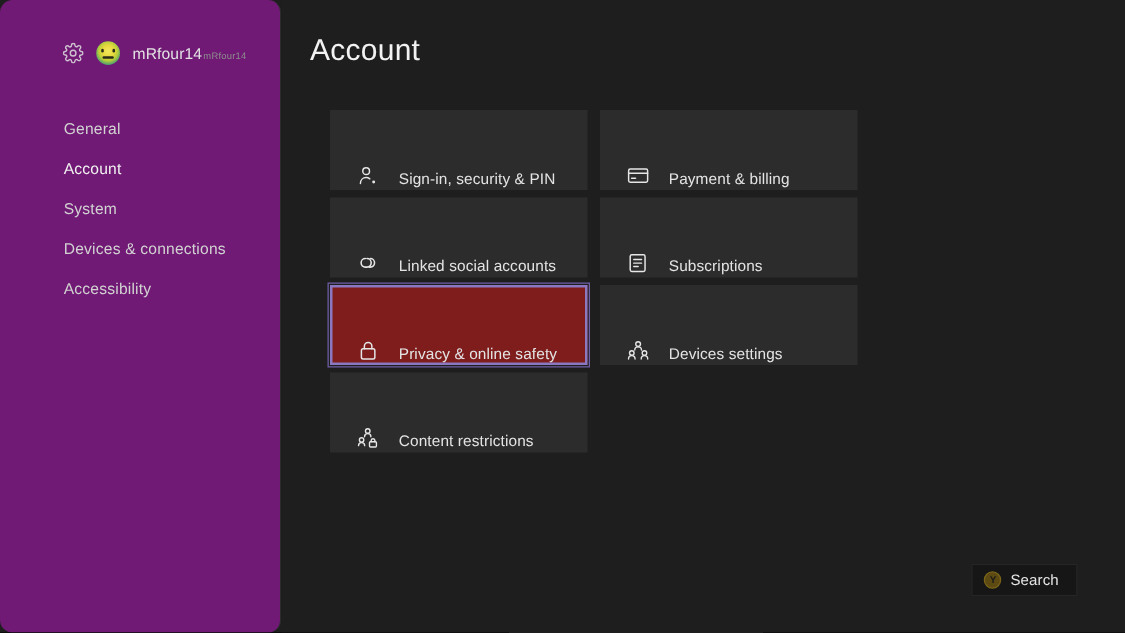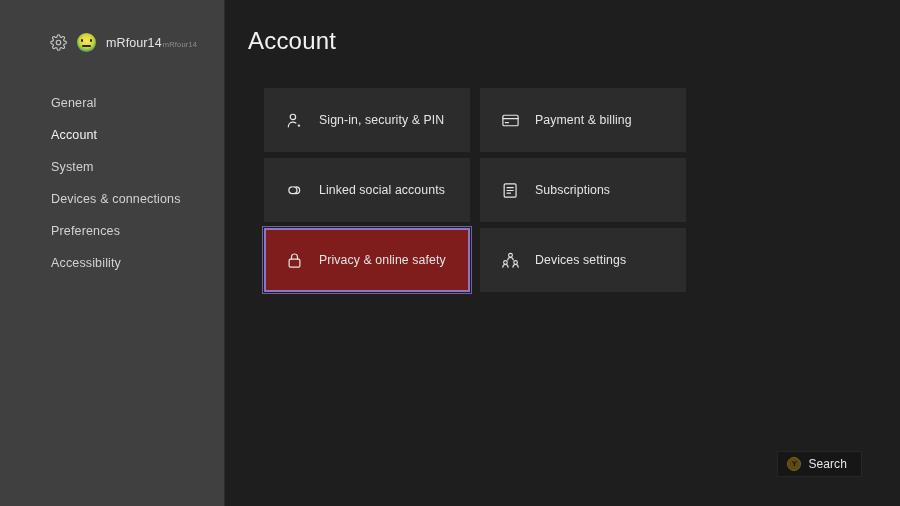--- a/index.html
+++ b/index.html
@@ -22,24 +22,25 @@
     width: 900px;
     height: 506px;
     background: #1e1e1e;
     display: flex;
   }
 
   
   .sidebar {
     width: 225px;
     height: 506px;
-    background: #404040;
+    background: #701a75;
     border-right: 1px solid #2c2c2c;
     position: relative;
     flex: 0 0 225px;
+    border-radius: 10px;
   }
 
   .profile-row {
     display: flex;
     align-items: center;
     gap: 10px;
     padding: 29px 0 0 50px;
     height: 56px;
   }
 
@@ -139,21 +140,21 @@
     display: grid;
     grid-template-columns: 206px 206px;
     grid-auto-rows: 64px;
     column-gap: 10px;
     row-gap: 6px;
   }
 
   .tile {
     background: #2c2c2c;
     display: flex;
-    align-items: center;
+    align-items: flex-end;
     padding-left: 19px;
     gap: 15px;
     cursor: pointer;
     border: 2px solid transparent;
     position: relative;
   }
 
   .tile.selected {
     background: #7f1d1d;
     border: 2px solid #8a79c0;
@@ -237,21 +238,20 @@
         <span>mRfour14</span>
         <span class="suffix">mRfour14</span>
       </span>
     </div>
 
     <nav class="nav">
       <div class="nav-item">General</div>
       <div class="nav-item active">Account</div>
       <div class="nav-item">System</div>
       <div class="nav-item">Devices &amp; connections</div>
-      <div class="nav-item">Preferences</div>
       <div class="nav-item">Accessibility</div>
     </nav>
   </aside>
 
   <main class="main">
 
     <h1 class="page-title">Account</h1>
 
     <div class="tile-grid">
 
@@ -314,20 +314,33 @@
             <path d="M8.6 11.4c0-1.9 1.5-3.2 3.4-3.2s3.4 1.3 3.4 3.2"></path>
             <circle cx="5.6" cy="14.4" r="2.3"></circle>
             <path d="M2.3 20.4c0-1.9 1.5-3.3 3.3-3.3s3.3 1.4 3.3 3.3"></path>
             <circle cx="18.4" cy="14.4" r="2.3"></circle>
             <path d="M15.1 20.4c0-1.9 1.5-3.3 3.3-3.3s3.3 1.4 3.3 3.3"></path>
           </svg>
         </span>
         <span class="t-label">Devices settings</span>
       </div>
 
+      <div class="tile">
+        <span class="t-icon">
+          <svg viewBox="0 0 24 24" fill="none" stroke="currentColor" stroke-width="1.4" stroke-linecap="round" stroke-linejoin="round">
+            <circle cx="11.6" cy="4.8" r="2.3"></circle>
+            <path d="M8.4 10.6c0-1.8 1.4-3.1 3.2-3.1s3.2 1.3 3.2 3.1"></path>
+            <circle cx="5.4" cy="13.8" r="2.2"></circle>
+            <path d="M2.3 19.6c0-1.8 1.4-3.1 3.1-3.1s3.1 1.3 3.1 3.1"></path>
+            <rect x="13.4" y="15.6" width="7" height="5.4" rx="1"></rect>
+            <path d="M15.1 15.6v-1.5a1.9 1.9 0 0 1 3.7 0v1.5"></path>
+          </svg>
+        </span>
+        <span class="t-label">Content restrictions</span>
+      </div>
 
 
     </div>
 
     <div class="search-btn">
       <span class="yb-icon">Y</span>
       <span class="search-label">Search</span>
     </div>
 
   </main>

